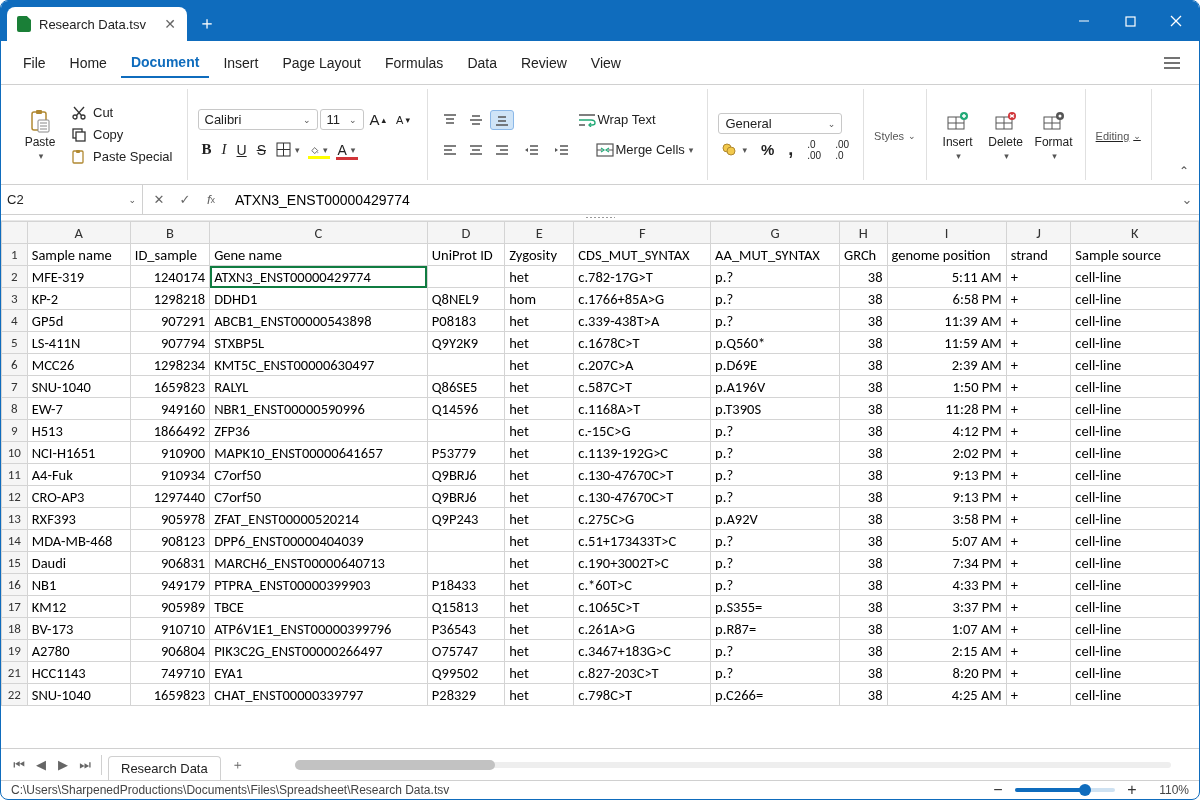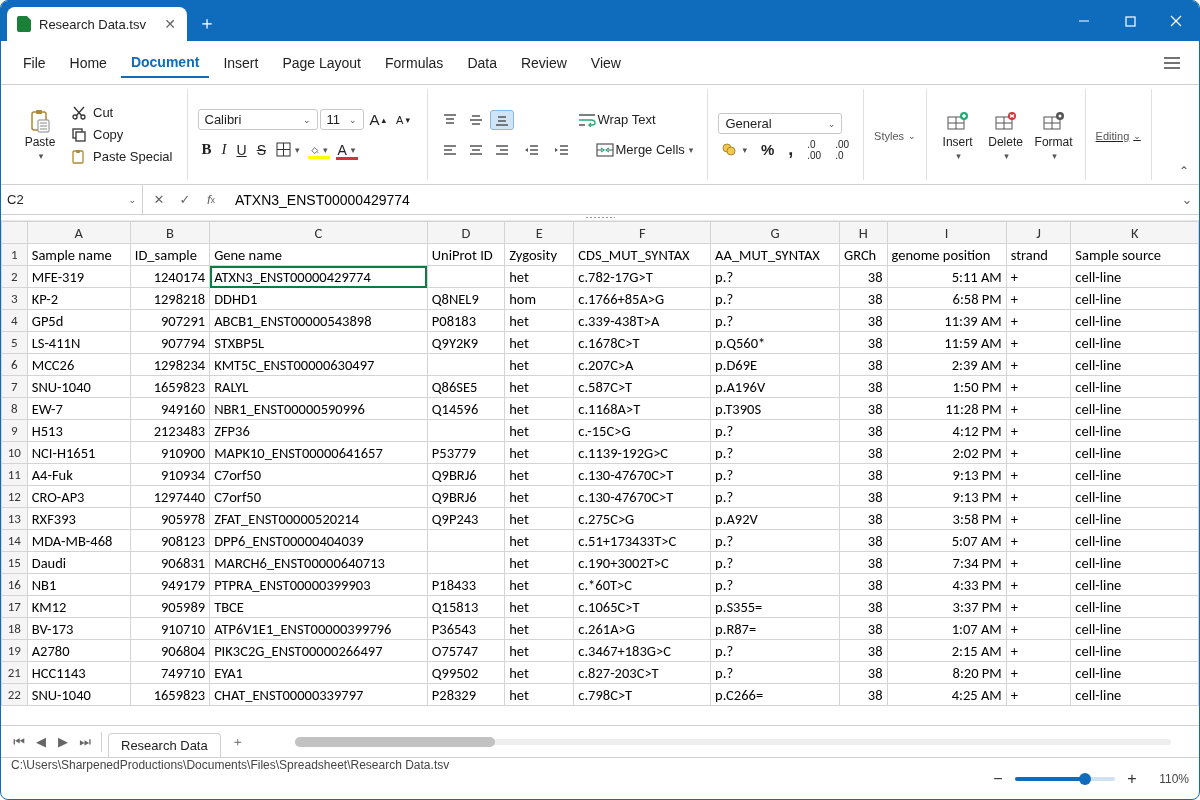--- a/index.html
+++ b/index.html
@@ -79,21 +79,21 @@
   .sheettabs{ height:32px; border-top:1px solid #d0d0d0; display:flex; align-items:center; padding:0 8px; gap:6px;}
   .sheettabs .nav{ display:flex; gap:2px; padding-right:6px; border-right:1px solid #d0d0d0;}
   .sheettabs .nav .n{ width:20px;height:20px;display:flex;align-items:center;justify-content:center;cursor:pointer;color:#666;border-radius:3px;}
   .sheettabs .stab{ padding:4px 12px; border:1px solid #d0d0d0; border-bottom:none; border-radius:4px 4px 0 0; background:#fff; cursor:pointer; font-size:13px; margin-top:6px;}
   .sheettabs .addsheet{width:22px;height:22px;display:flex;align-items:center;justify-content:center;cursor:pointer;color:#666;}
   .sheettabs .hscroll{ flex:1; margin-left:40px; margin-right:20px; height:14px; position:relative;}
   .sheettabs .hscroll .track{position:absolute;left:0;right:0;top:4px;height:6px;background:#eee;border-radius:3px;}
   .sheettabs .hscroll .thumb{position:absolute;left:0;width:200px;top:2px;height:10px;background:#c2c2c2;border-radius:5px;}
 
   
-  .statusbar{ height:42px; border-top:1px solid #d0d0d0; display:flex; padding:0 10px; font-size:12px; color:#444;}
+  .statusbar{ height:19px; border-top:1px solid #d0d0d0; display:flex; align-items:center; padding:0 10px; font-size:12px; color:#444;}
   .statusbar .zoom{ margin-left:auto; display:flex; align-items:center; gap:8px;}
   .zoom .slider{ width:100px; height:4px; background:#0f6cbd33; border-radius:2px; position:relative;}
   .zoom .slider::before{content:"";position:absolute;left:0;width:70%;height:100%;background:#0f6cbd;border-radius:2px;}
   .zoom .slider .knob{position:absolute;left:70%;top:50%;width:12px;height:12px;border-radius:50%;background:#0f6cbd;transform:translate(-50%,-50%);}
   .zoom .zb{width:18px;height:18px;display:flex;align-items:center;justify-content:center;cursor:pointer;font-size:16px;color:#333;}
   
   .icon-color{position:relative;}
   .icon-underline{position:absolute;left:2px;right:2px;bottom:0;height:3px;}
   .clip-it{display:flex;align-items:center;gap:6px;cursor:pointer;padding:2px 4px;border-radius:3px;font-size:13px;}
 </style>
@@ -609,21 +609,21 @@
               <td>c.1168A&gt;T</td>
               <td>p.T390S</td>
               <td class="num-cell">38</td>
               <td class="num-cell">11:28 PM</td>
               <td>+</td>
               <td>cell-line</td>
             </tr>
             <tr>
               <td class="rowhdr">9</td>
               <td>H513</td>
-              <td class="num-cell">2123483</td>
+              <td class="num-cell">1866492</td>
               <td>ZFP36</td>
               <td></td>
               <td>het</td>
               <td>c.-15C&gt;G</td>
               <td>p.?</td>
               <td class="num-cell">38</td>
               <td class="num-cell">4:12 PM</td>
               <td>+</td>
               <td>cell-line</td>
             </tr>

